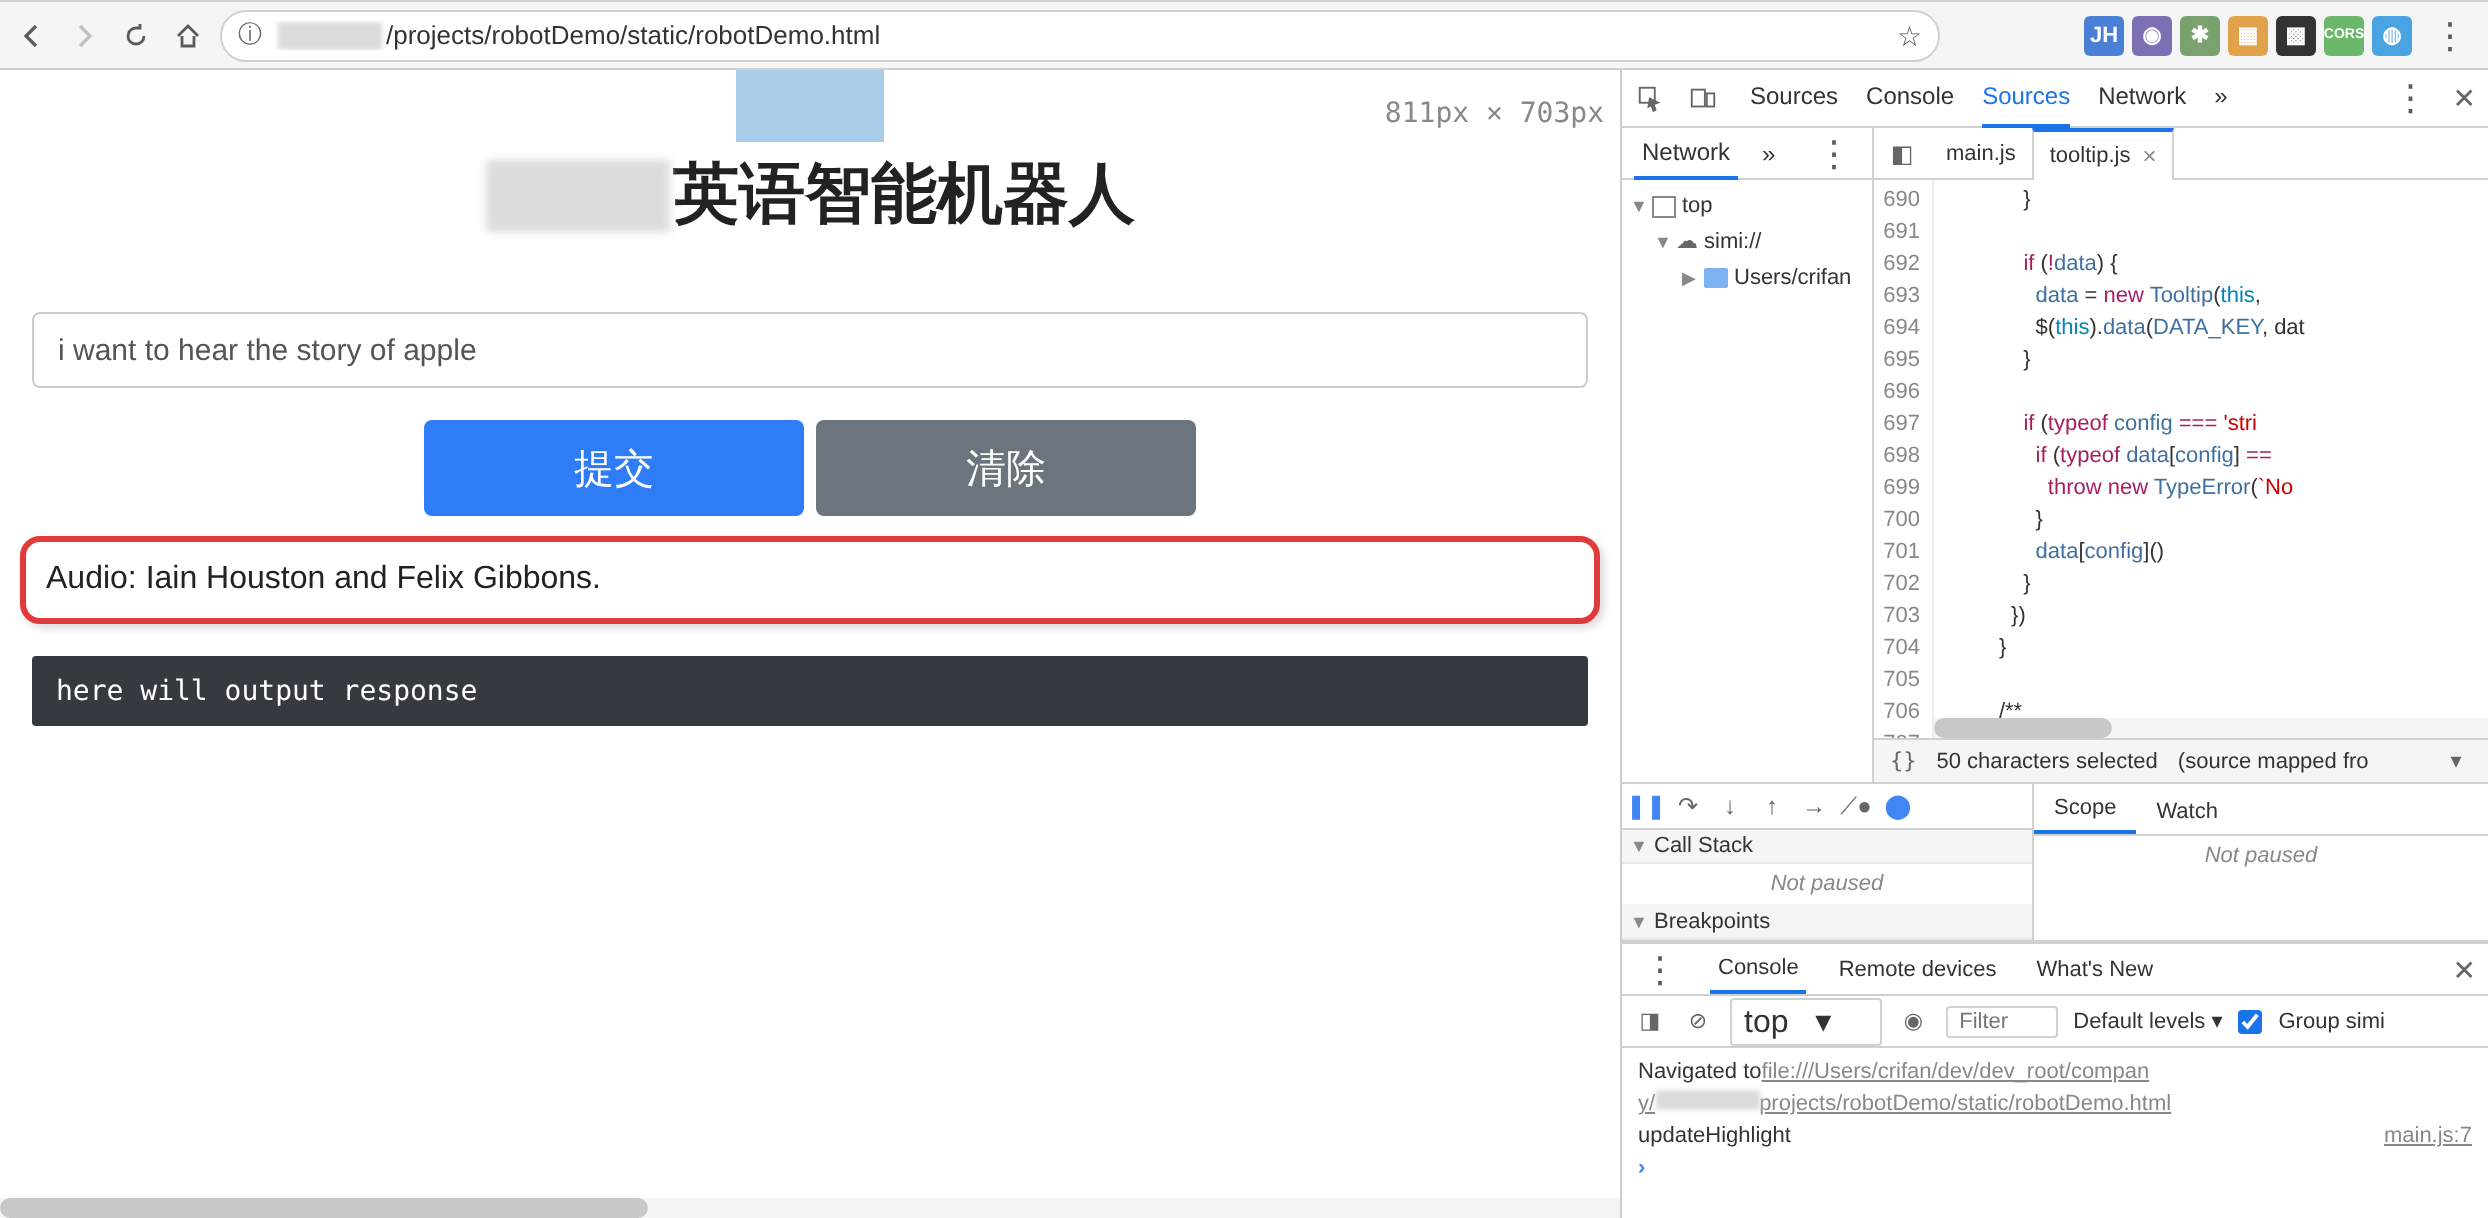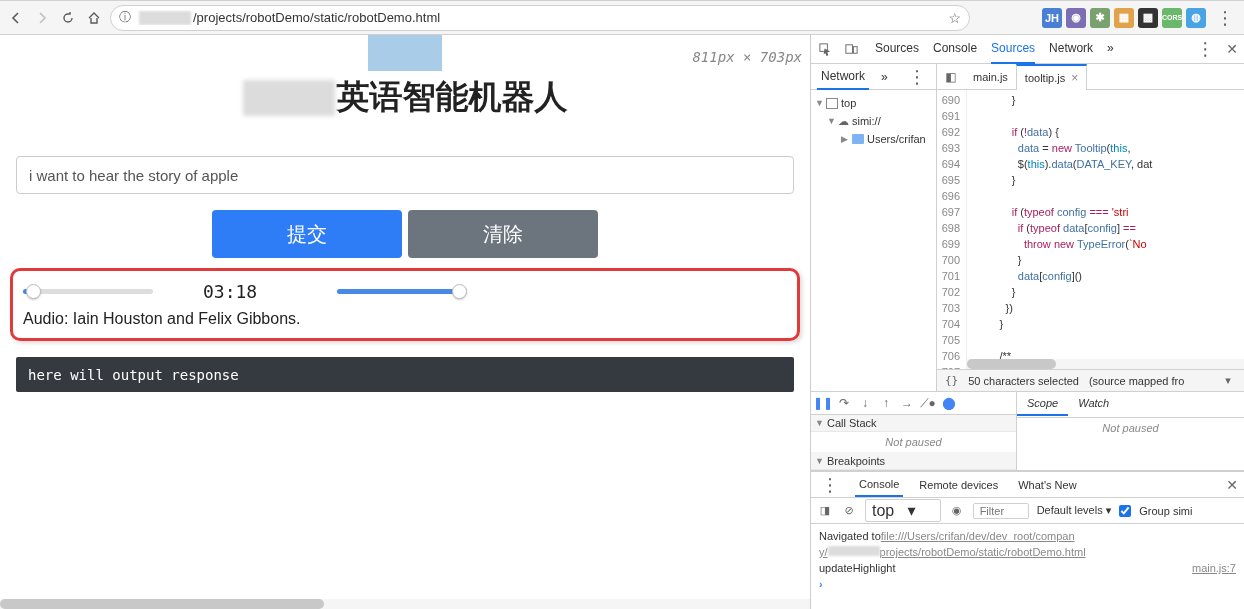--- a/index.html
+++ b/index.html
@@ -14,21 +14,21 @@
     .url-text { flex: 1; overflow: hidden; white-space: nowrap; display: flex; align-items: center; }
     .url-blur { display: inline-block; width: 52px; height: 14px; background: #dcdcdc; filter: blur(1px); margin: 0 2px; }
     .star-icon { color: #5a5a5a; font-size: 14px; }
     .ext-icons { display: flex; gap: 4px; margin-left: auto; }
     .ext-icon { width: 20px; height: 20px; border-radius: 3px; display: flex; align-items: center; justify-content: center; font-size: 11px; color: #fff; font-weight: bold; }
     .menu-dots { color: #5a5a5a; font-size: 18px; cursor: pointer; padding: 0 4px; }
 
     
     .content-row { flex: 1; display: flex; overflow: hidden; }
     .page-pane { width: 811px; background: #fff; overflow: hidden; border-right: 1px solid #ccc; position: relative; display: flex; flex-direction: column; }
-    .dim-label { position: absolute; top: 14px; right: 8px; font-size: 14px; color: #888; font-family: Menlo, monospace; font-style: italic; }
+    .dim-label { position: absolute; top: 14px; right: 8px; font-size: 14px; color: #888; font-family: Menlo, monospace; }
 
     .page-body { padding: 0 16px; }
     .page-logo { width: 74px; height: 36px; background: #a9cde8; margin: 0 auto 4px; }
     .page-title { text-align: left; font-size: 33px; font-weight: bold; color: #222; margin-bottom: 36px; display: flex; justify-content: center; align-items: center; }
     .title-blur { display: inline-block; width: 92px; height: 36px; background: #dcdcdc; filter: blur(2px); margin-right: 2px; }
     .input-box { width: 100%; height: 38px; border: 1px solid #ccc; border-radius: 4px; padding: 0 12px; font-size: 15px; color: #555; margin-bottom: 16px; }
     .btn-row { display: flex; justify-content: center; gap: 6px; margin-bottom: 10px; }
     .btn { width: 190px; height: 48px; border: none; border-radius: 4px; font-size: 20px; color: #fff; cursor: pointer; }
     .btn-primary { background: #2e7cf6; }
     .btn-secondary { background: #6c757d; }
@@ -88,21 +88,21 @@
 
     
     .dt-debug-row { display: flex; height: 79px; border-bottom: 1px solid #d0d0d0; }
     .dt-debug-left { width: 206px; border-right: 1px solid #d0d0d0; display: flex; flex-direction: column; }
     .debug-toolbar { height: 26px; border-bottom: 1px solid #d0d0d0; display: flex; align-items: center; padding: 0 4px; gap: 5px; }
     .dbg-btn { width: 16px; height: 16px; display: flex; align-items: center; justify-content: center; color: #666; cursor: pointer; font-size: 12px; }
     .dbg-btn.blue { color: #4285f4; }
     .panel-head { height: 20px; display: flex; align-items: center; padding: 0 4px; gap: 4px; font-size: 11px; background: #f5f5f5; border-bottom: 1px solid #e8e8e8; }
     .not-paused { text-align: center; font-style: italic; color: #888; font-size: 11px; padding: 4px 0; }
     .dt-debug-right { flex: 1; display: flex; flex-direction: column; }
-    .scope-tabs { height: 26px; border-bottom: 1px solid #d0d0d0; display: flex; align-items: flex-start; font-style: italic; }
+    .scope-tabs { height: 26px; border-bottom: 1px solid #d0d0d0; display: flex; align-items: flex-end; }
     .scope-tab { padding: 5px 10px; cursor: pointer; font-size: 11px; }
     .scope-tab.active { border-bottom: 2px solid #1a73e8; }
 
     
     .dt-drawer { height: 138px; display: flex; flex-direction: column; border-top: 1px solid #d0d0d0; }
     .drawer-tabs { height: 26px; border-bottom: 1px solid #d0d0d0; display: flex; align-items: center; gap: 12px; padding: 0 6px; }
     .drawer-tab { padding: 5px 4px; cursor: pointer; font-size: 11px; }
     .drawer-tab.active { border-bottom: 2px solid #1a73e8; }
     .drawer-toolbar { height: 26px; border-bottom: 1px solid #d0d0d0; display: flex; align-items: center; gap: 8px; padding: 0 6px; font-size: 11px; }
     .ctx-select { border: 1px solid #d0d0d0; padding: 1px 24px 1px 6px; border-radius: 2px; font-size: 16px; background: #fff; }
@@ -171,35 +171,20 @@
       <h1 class="page-title">
         <span class="title-blur"></span>
           <span>英语智能机器人</span>
       </h1>
       <input class="input-box" value="i want to hear the story of apple" style="">
       <div class="btn-row">
         <button class="btn btn-primary">提交</button>
         <button class="btn btn-secondary">清除</button>
       </div>
       <div class="audio-box">
-        <div class="audio-row">
-          <div style="width:140px;position:relative">
-            <div class="slider">
-              <div class="slider-fill-left"></div>
-              <div class="slider-thumb" style="left:3px"></div>
-            </div>
-          </div>
-          <span class="time-lbl">03:18</span>
-          <div style="width:140px;position:relative;margin-left:40px">
-            <div class="slider">
-              <div class="slider-fill-right"></div>
-              <div class="slider-thumb" style="left:115px"></div>
-            </div>
-          </div>
-        </div>
         <div class="audio-text">Audio: Iain Houston and Felix Gibbons.</div>
       </div>
       <div class="response-box">here will output response</div>
     </div>
     <div class="page-scroll-h">
         <div class="page-scroll-thumb"></div>
       </div>
   </div>
 
   <div class="devtools">

